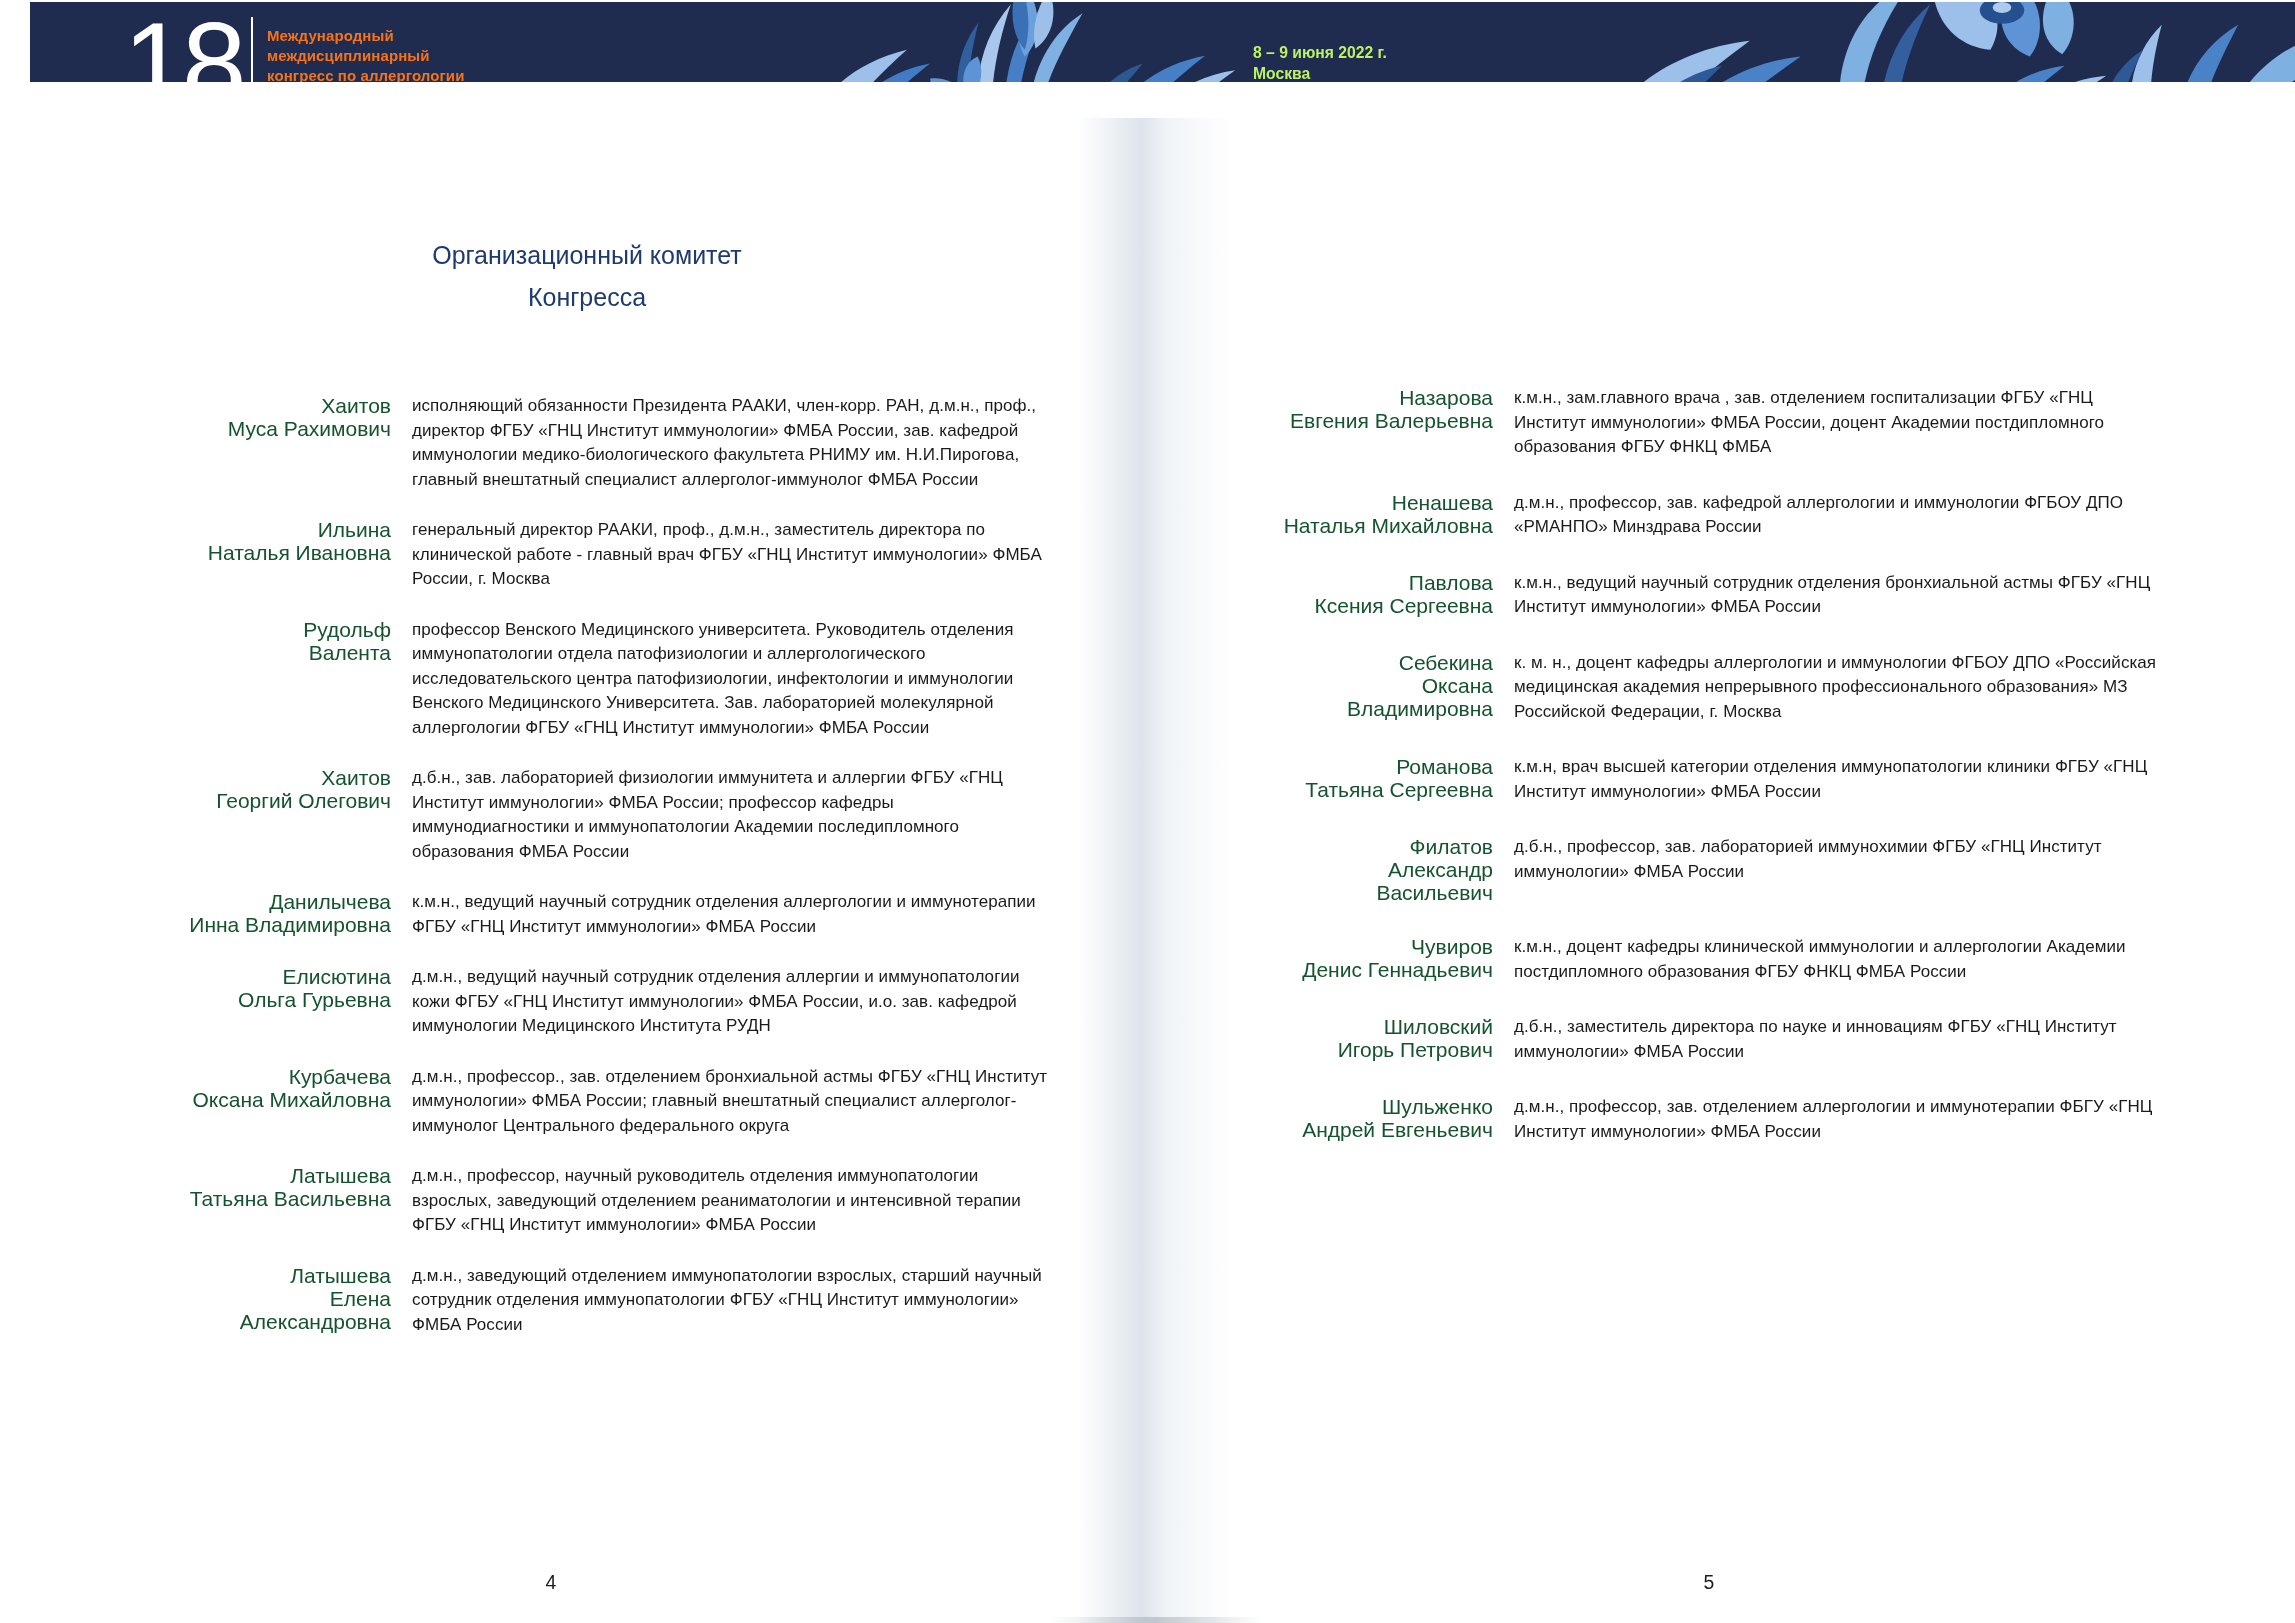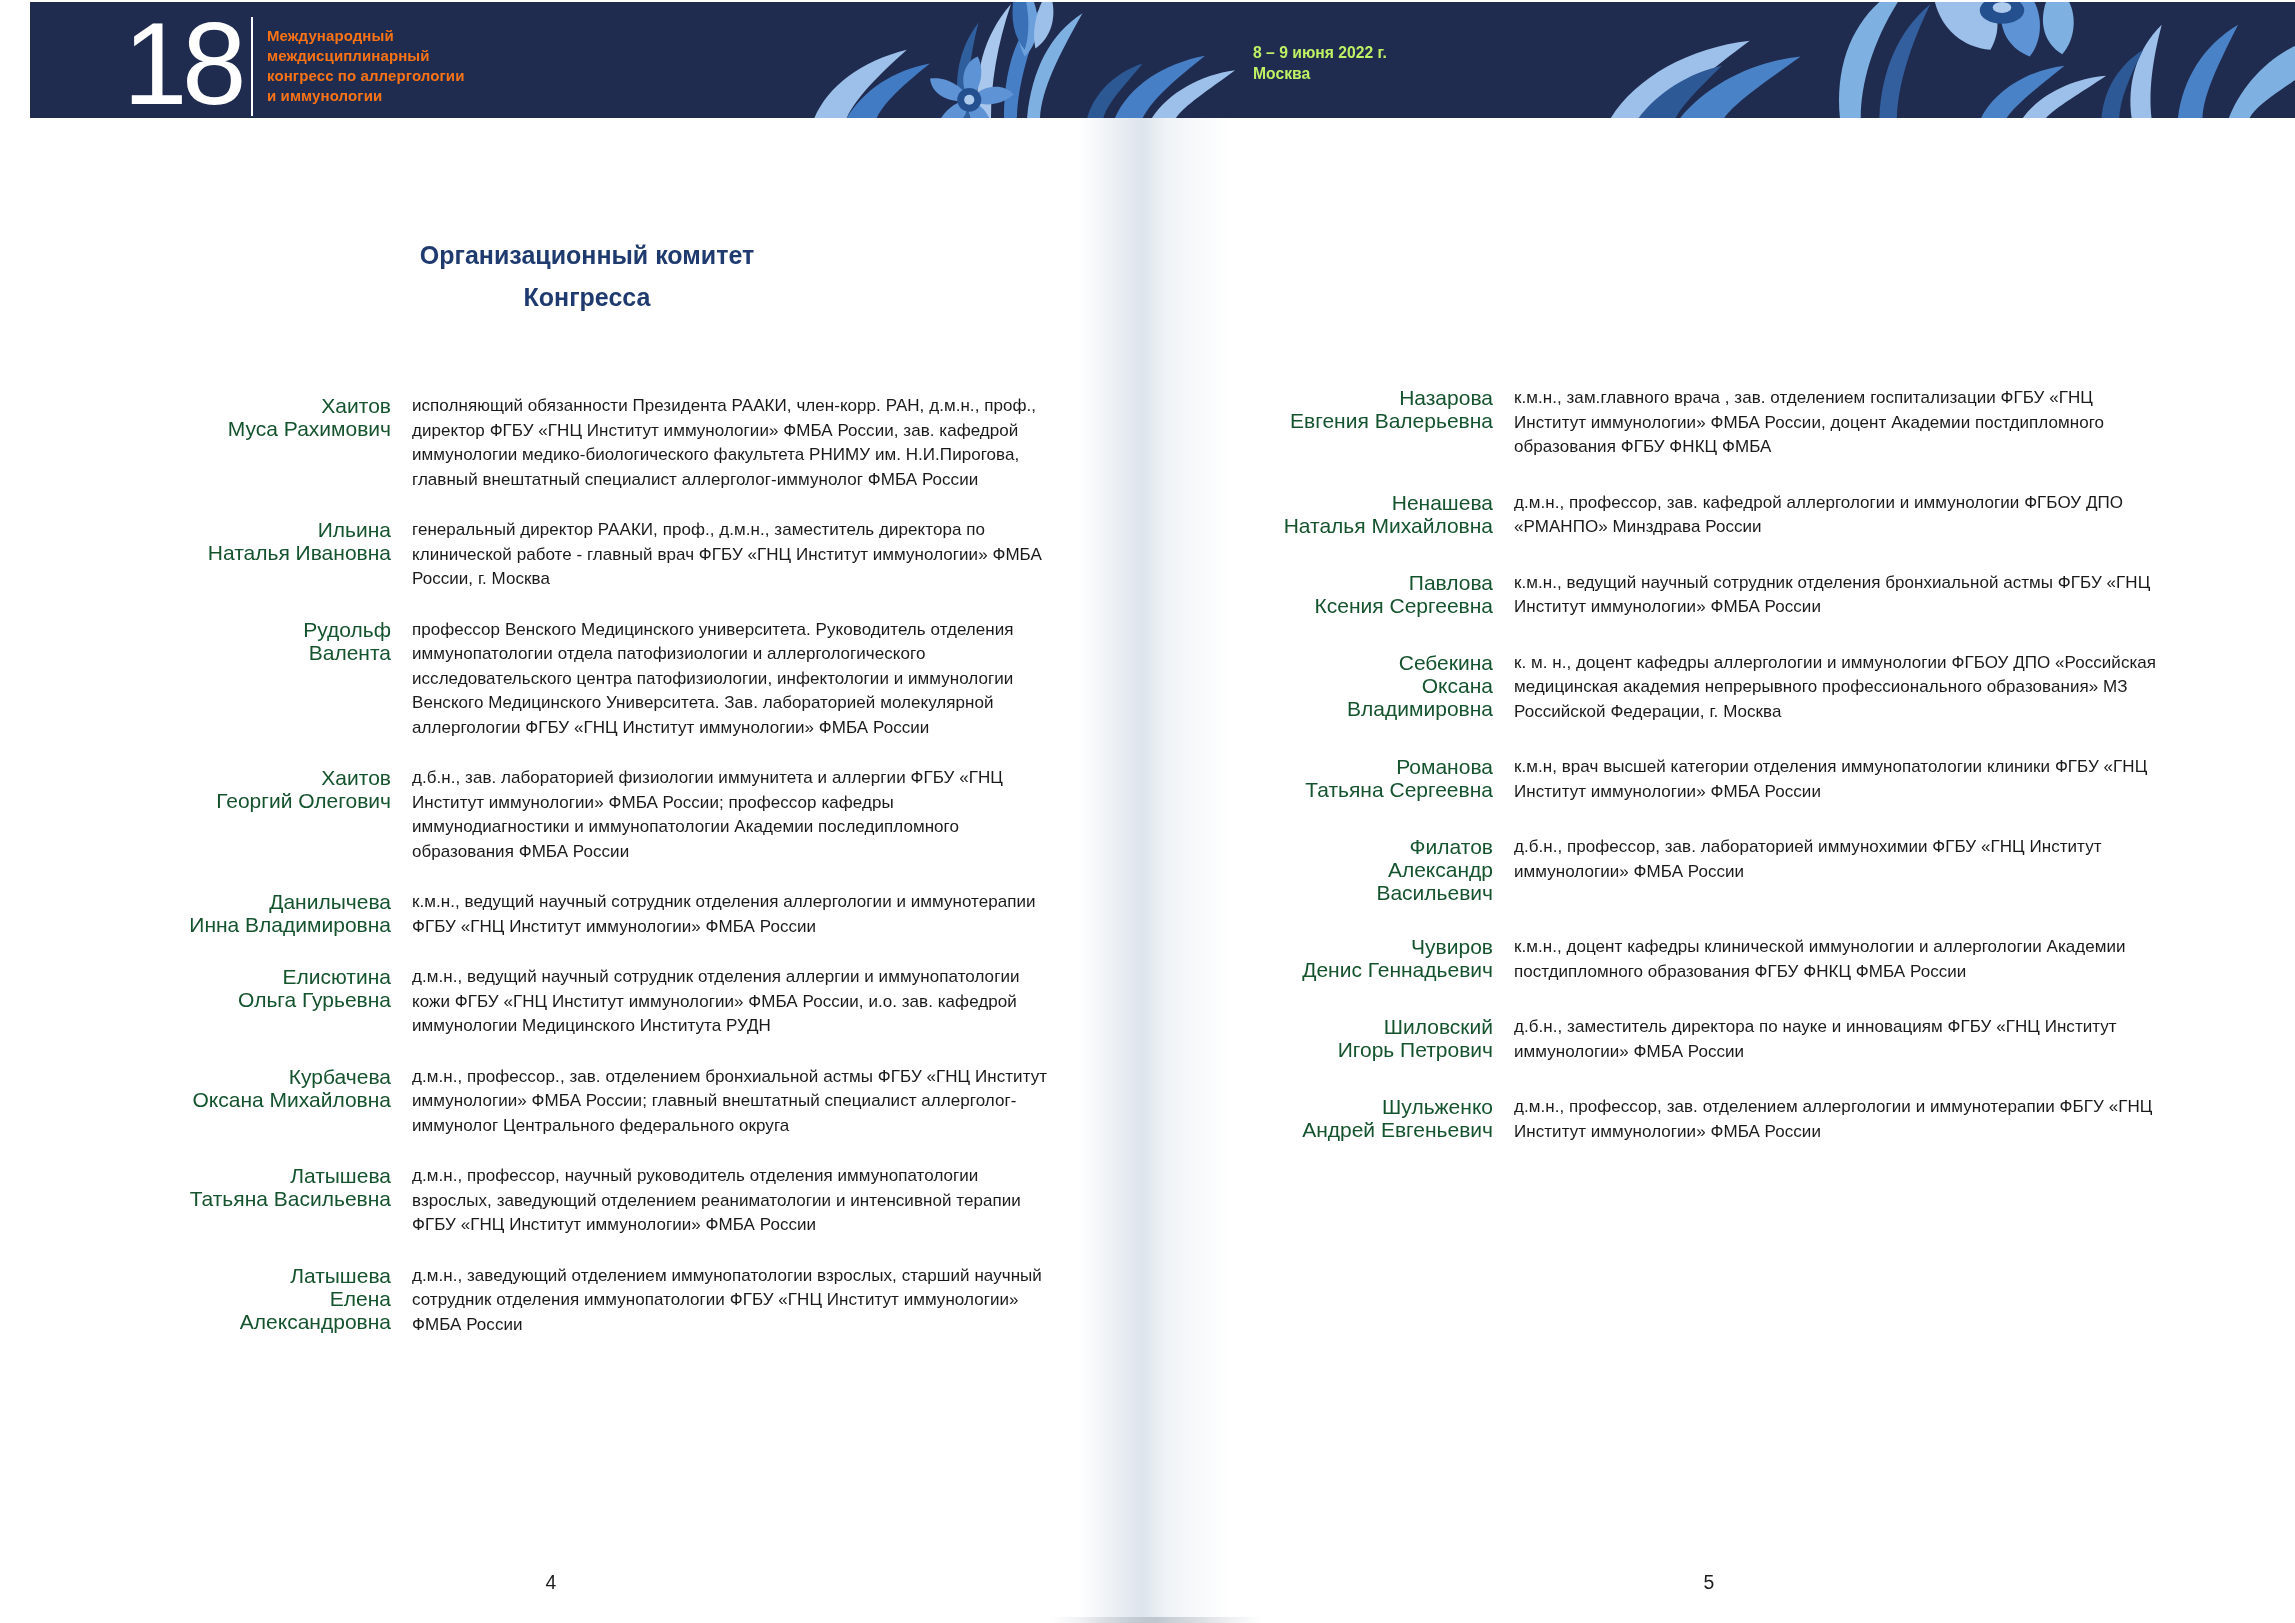--- a/index.html
+++ b/index.html
@@ -6,21 +6,21 @@
   body {
     width: 2295px; height: 1623px;
     position: relative;
     background: #ffffff;
     font-family: "Liberation Sans", sans-serif;
     overflow: hidden;
   }
 
   
   .band {
-    position: absolute; left: 30px; right: 0; top: 1.9px; height: 116px;
+    position: absolute; left: 30px; right: 0; top: 1.9px; height: 80px;
     background: #202c4f;
     overflow: hidden;
   }
   .edition {
     position: absolute; left: 93px; top: 10.2px;
     color: #ffffff;
     font-size: 116px; line-height: 104px; font-weight: 300;
     letter-spacing: -5.6px;
   }
   .vline {
@@ -52,21 +52,21 @@
   }
   .book-edge {
     position: absolute; left: 1050px; bottom: 0; width: 213px; height: 6.5px;
     background: linear-gradient(90deg, rgba(160,168,178,0), rgba(160,168,178,0.55), rgba(160,168,178,0));
   }
 
   
   .doc-title {
     position: absolute; left: 180px; top: 217px; width: 814px;
     text-align: center;
-    color: #1e3a6e; font-size: 25px; font-weight: bold; line-height: 42px;
+    color: #1e3a6e; font-size: 25px; font-weight: normal; line-height: 42px;
   }
 
   
   .members { position: absolute; }
   .members-left  { left: 180px;  top: 394px; width: 868px; }
   .members-right { left: 1282px; top: 386px; width: 877px; }
 
   .member {
     display: grid;
     grid-template-columns: 211px 1fr;

